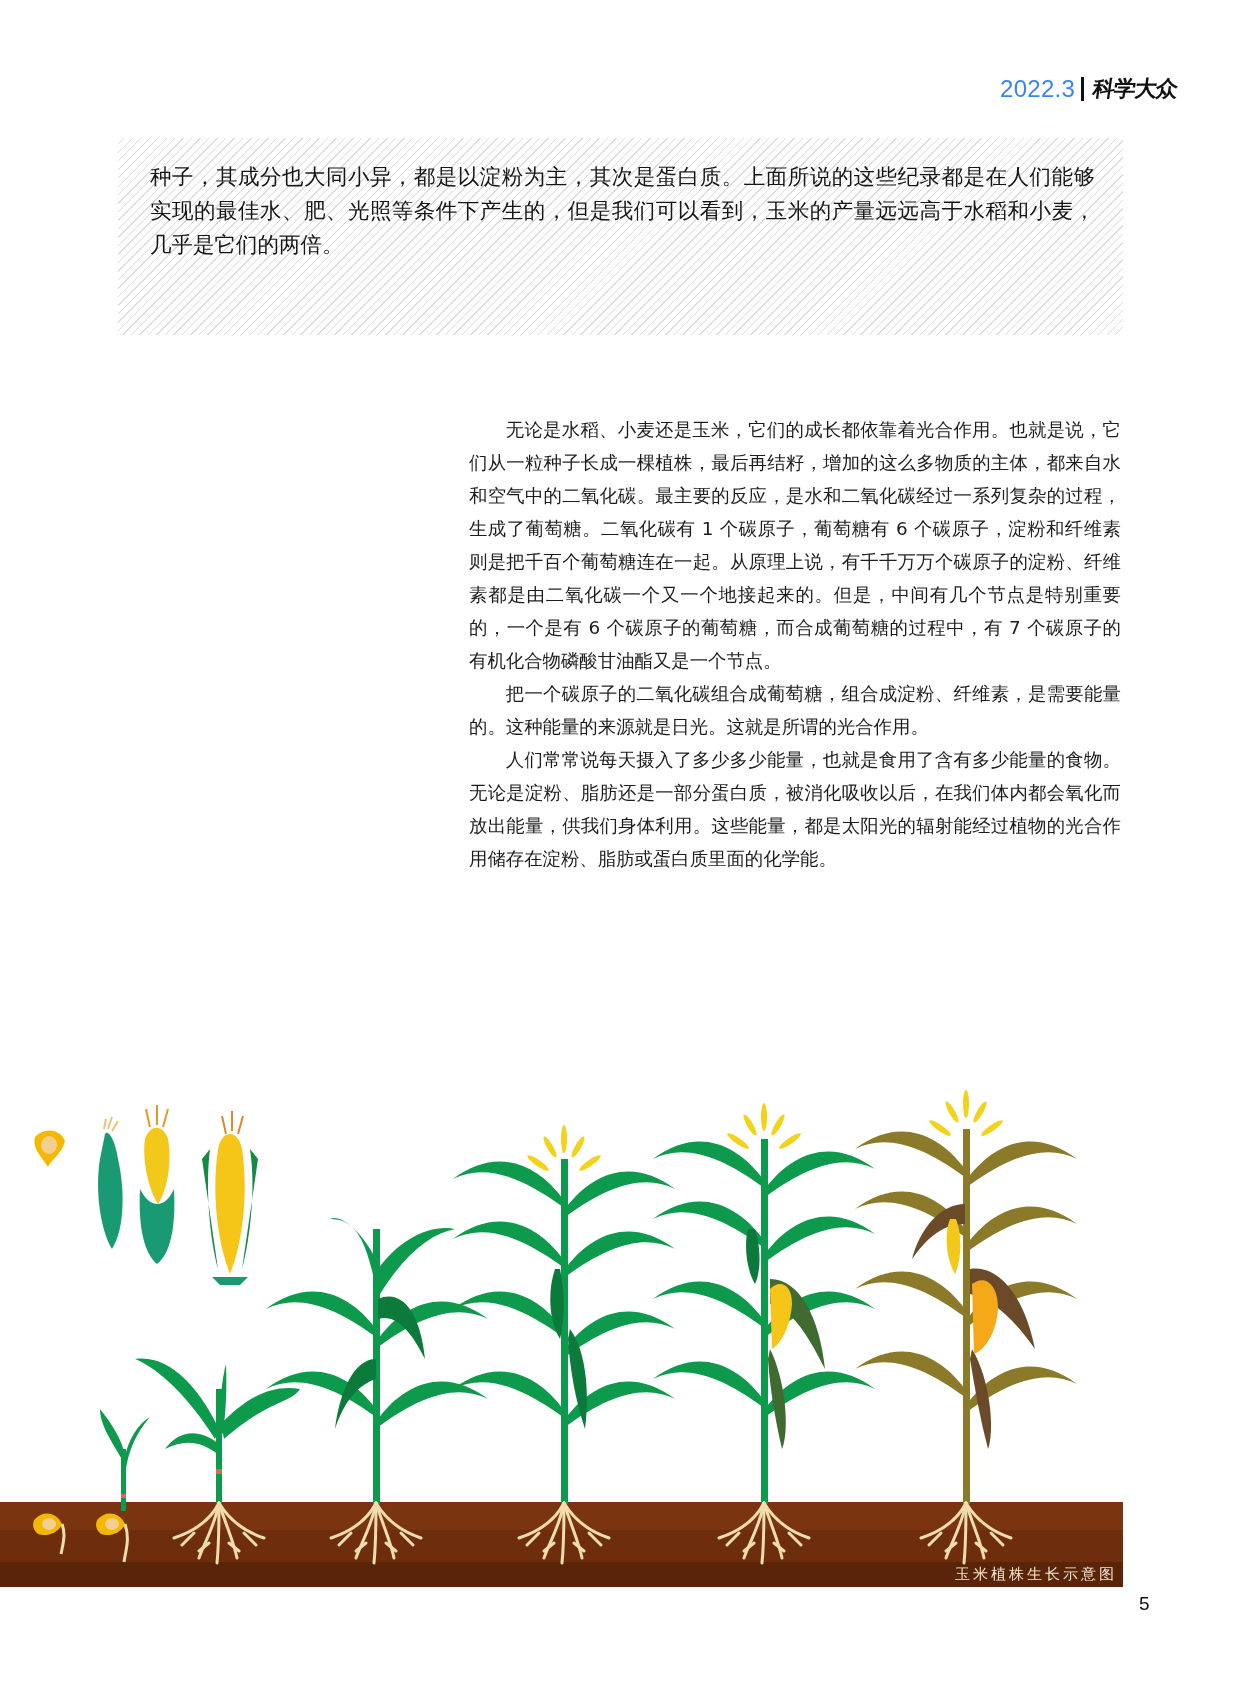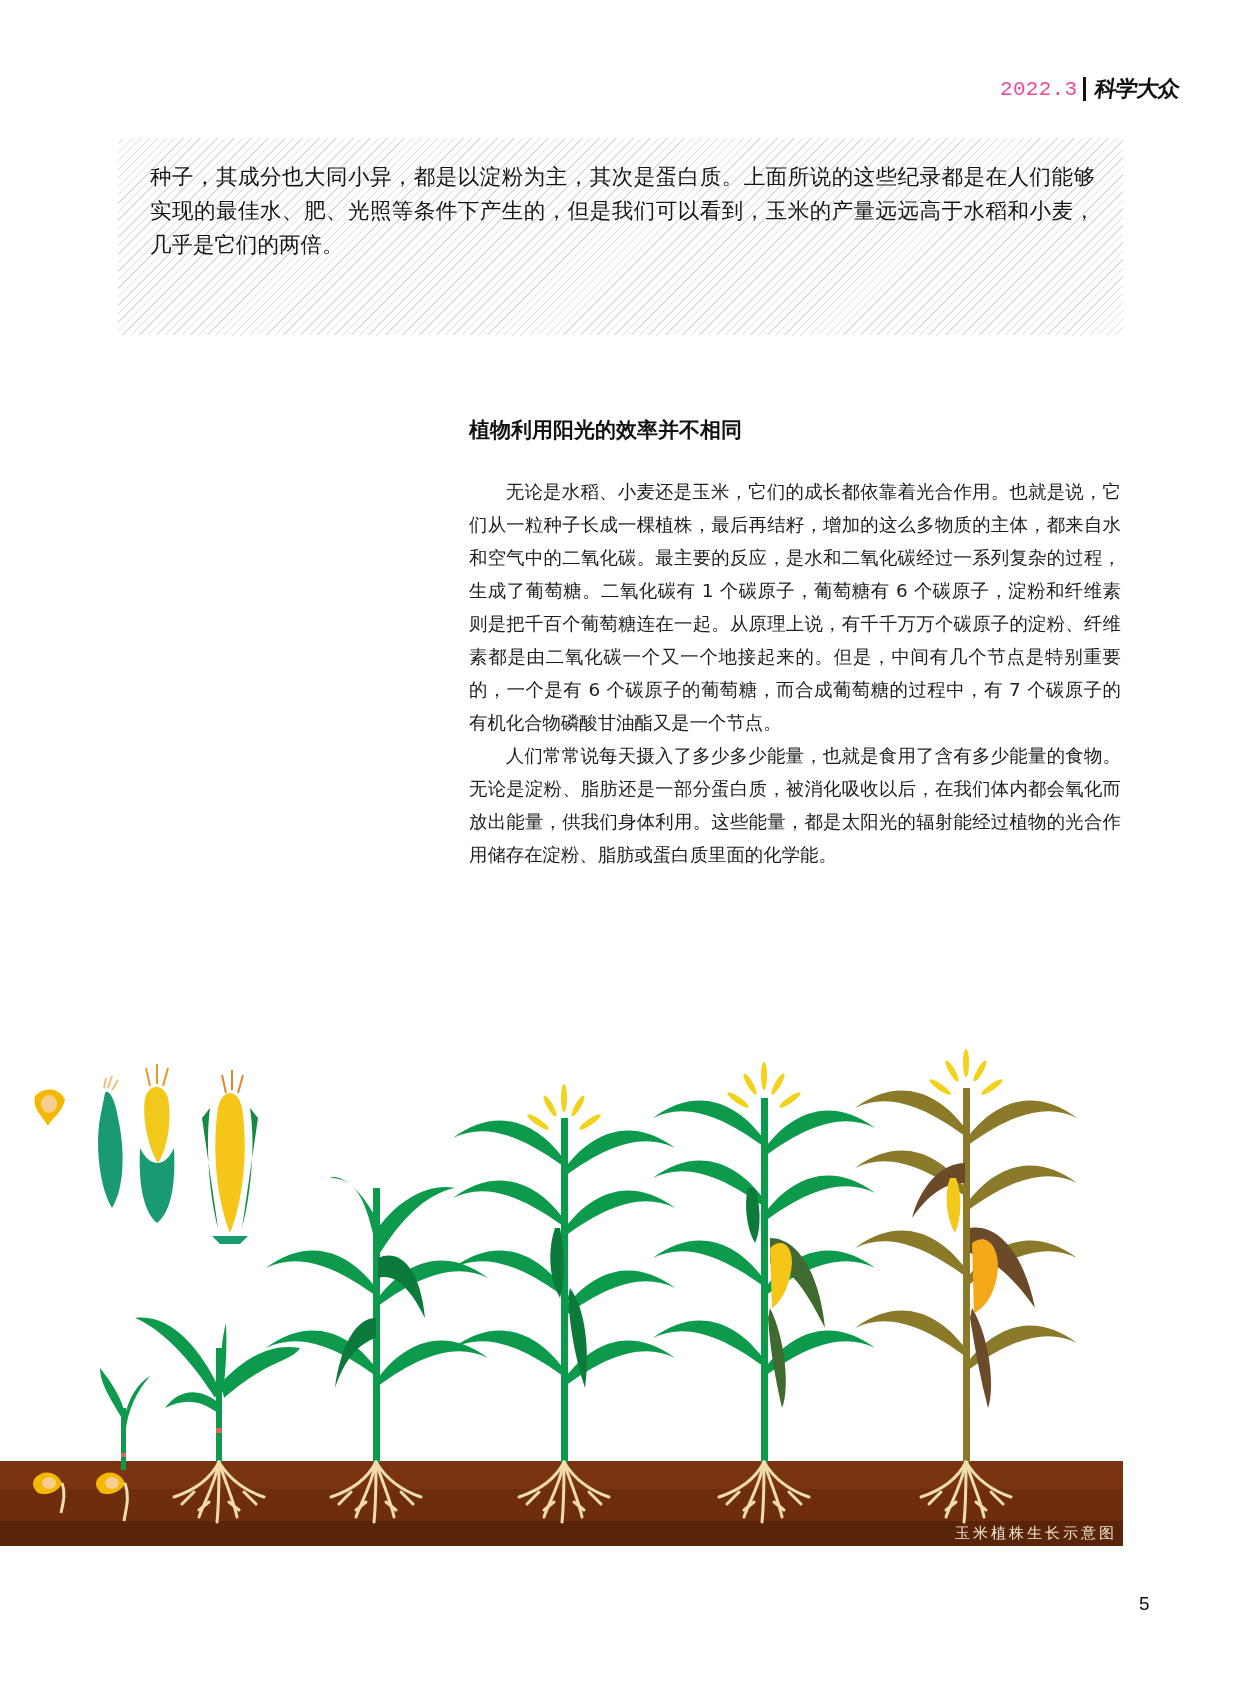--- a/index.html
+++ b/index.html
@@ -1,38 +1,38 @@
 <!DOCTYPE html>
 <html><head>
 <meta charset="utf-8">
 <style>
   html, body { margin: 0; padding: 0; }
   body {
     width: 1240px; height: 1683px; position: relative; background: #ffffff;
     font-family: "DejaVu Sans", "Liberation Sans", sans-serif; color: #1a1a1a; overflow: hidden;
   }
   .header { position: absolute; top: 72px; left: 1000px; height: 34px; display: flex; align-items: center; }
-  .header .issue { font-family: Liberation Mono, monospace; font-size: 21px; color: #ec4899; letter-spacing: 0.3px; }
+  .header .issue { font-family: Liberation Sans, sans-serif; font-size: 24px; color: #3b82f6; letter-spacing: 0.3px; }
   .header .sep { width: 3px; height: 24px; background: #111; margin: 0 9px 0 6px; }
   .header .mag { font-family: "DejaVu Serif", serif; font-weight: bold; font-size: 22px; color: #111; letter-spacing: -1px; transform: skewX(-8deg); }
 
   .intro-box {
     position: absolute; left: 118px; top: 138px; width: 1005px; height: 197px;
     background-color: #ffffff;
     background-image: repeating-linear-gradient(-45deg, #ffffff 0px, #ffffff 5px, #dcdcdc 5px, #dcdcdc 6px);
   }
   .intro-text { position: absolute; left: 32px; top: 22px; width: 945px; font-size: 21.5px; line-height: 34px; color: #151515; }
   .intro-text p { margin: 0; text-align: justify; font-family: Liberation Serif, serif; }
   .intro-text p.indent { text-indent: 2em; }
 
   .article { position: absolute; left: 469px; top: 413px; width: 652px; }
   .article h2 { margin: 0 0 28px 0; font-size: 21px; font-weight: bold; color: #111; line-height: 34px; }
   .article .body p { margin: 0; font-size: 18.4px; line-height: 33px; text-indent: 2em; text-align: justify; color: #1c1c1c; }
 
-  .figure { position: absolute; left: 0; top: 1028px; width: 1240px; height: 520px; }
+  .figure { position: absolute; left: 0; top: 1069px; width: 1240px; height: 520px; }
   .figure svg { position: absolute; left: 0; top: 0; }
   .caption { position: absolute; left: 955px; top: 496px; font-family: "DejaVu Serif", serif; font-size: 15px; letter-spacing: 3px; color: #f3e6d2; }
 
   .page-number { position: absolute; left: 1139px; top: 1593px; font-family: "Liberation Sans", sans-serif; font-size: 19px; color: #111; }
 </style>
 </head>
 <body>
 
 <div class="header">
   <span class="issue">2022.3</span>
@@ -40,23 +40,23 @@
   <span class="mag">科学大众</span>
 </div>
 
 <div class="intro-box">
   <div class="intro-text">
     <p>种子，其成分也大同小异，都是以淀粉为主，其次是蛋白质。上面所说的这些纪录都是在人们能够实现的最佳水、肥、光照等条件下产生的，但是我们可以看到，玉米的产量远远高于水稻和小麦，几乎是它们的两倍。</p>
   </div>
 </div>
 
 <div class="article">
-  <h2>植物利用阳光的效率并不相同</h2>
   <div class="body">
     <p>无论是水稻、小麦还是玉米，它们的成长都依靠着光合作用。也就是说，它们从一粒种子长成一棵植株，最后再结籽，增加的这么多物质的主体，都来自水和空气中的二氧化碳。最主要的反应，是水和二氧化碳经过一系列复杂的过程，生成了葡萄糖。二氧化碳有 1 个碳原子，葡萄糖有 6 个碳原子，淀粉和纤维素则是把千百个葡萄糖连在一起。从原理上说，有千千万万个碳原子的淀粉、纤维素都是由二氧化碳一个又一个地接起来的。但是，中间有几个节点是特别重要的，一个是有 6 个碳原子的葡萄糖，而合成葡萄糖的过程中，有 7 个碳原子的有机化合物磷酸甘油酯又是一个节点。</p>
+    <p>把一个碳原子的二氧化碳组合成葡萄糖，组合成淀粉、纤维素，是需要能量的。这种能量的来源就是日光。这就是所谓的光合作用。</p>
     <p>人们常常说每天摄入了多少多少能量，也就是食用了含有多少能量的食物。无论是淀粉、脂肪还是一部分蛋白质，被消化吸收以后，在我们体内都会氧化而放出能量，供我们身体利用。这些能量，都是太阳光的辐射能经过植物的光合作用储存在淀粉、脂肪或蛋白质里面的化学能。</p>
   </div>
 </div>
 
 <div class="figure">
   <svg width="1240" height="520" viewBox="0 1040 1240 520" xmlns="http://www.w3.org/2000/svg">
     <defs>
       <g id="leafR">
           <path d="M0 0 C 30 -40, 70 -50, 110 -20 C 80 -35, 45 -25, 0 8 Z"></path>
         </g>

